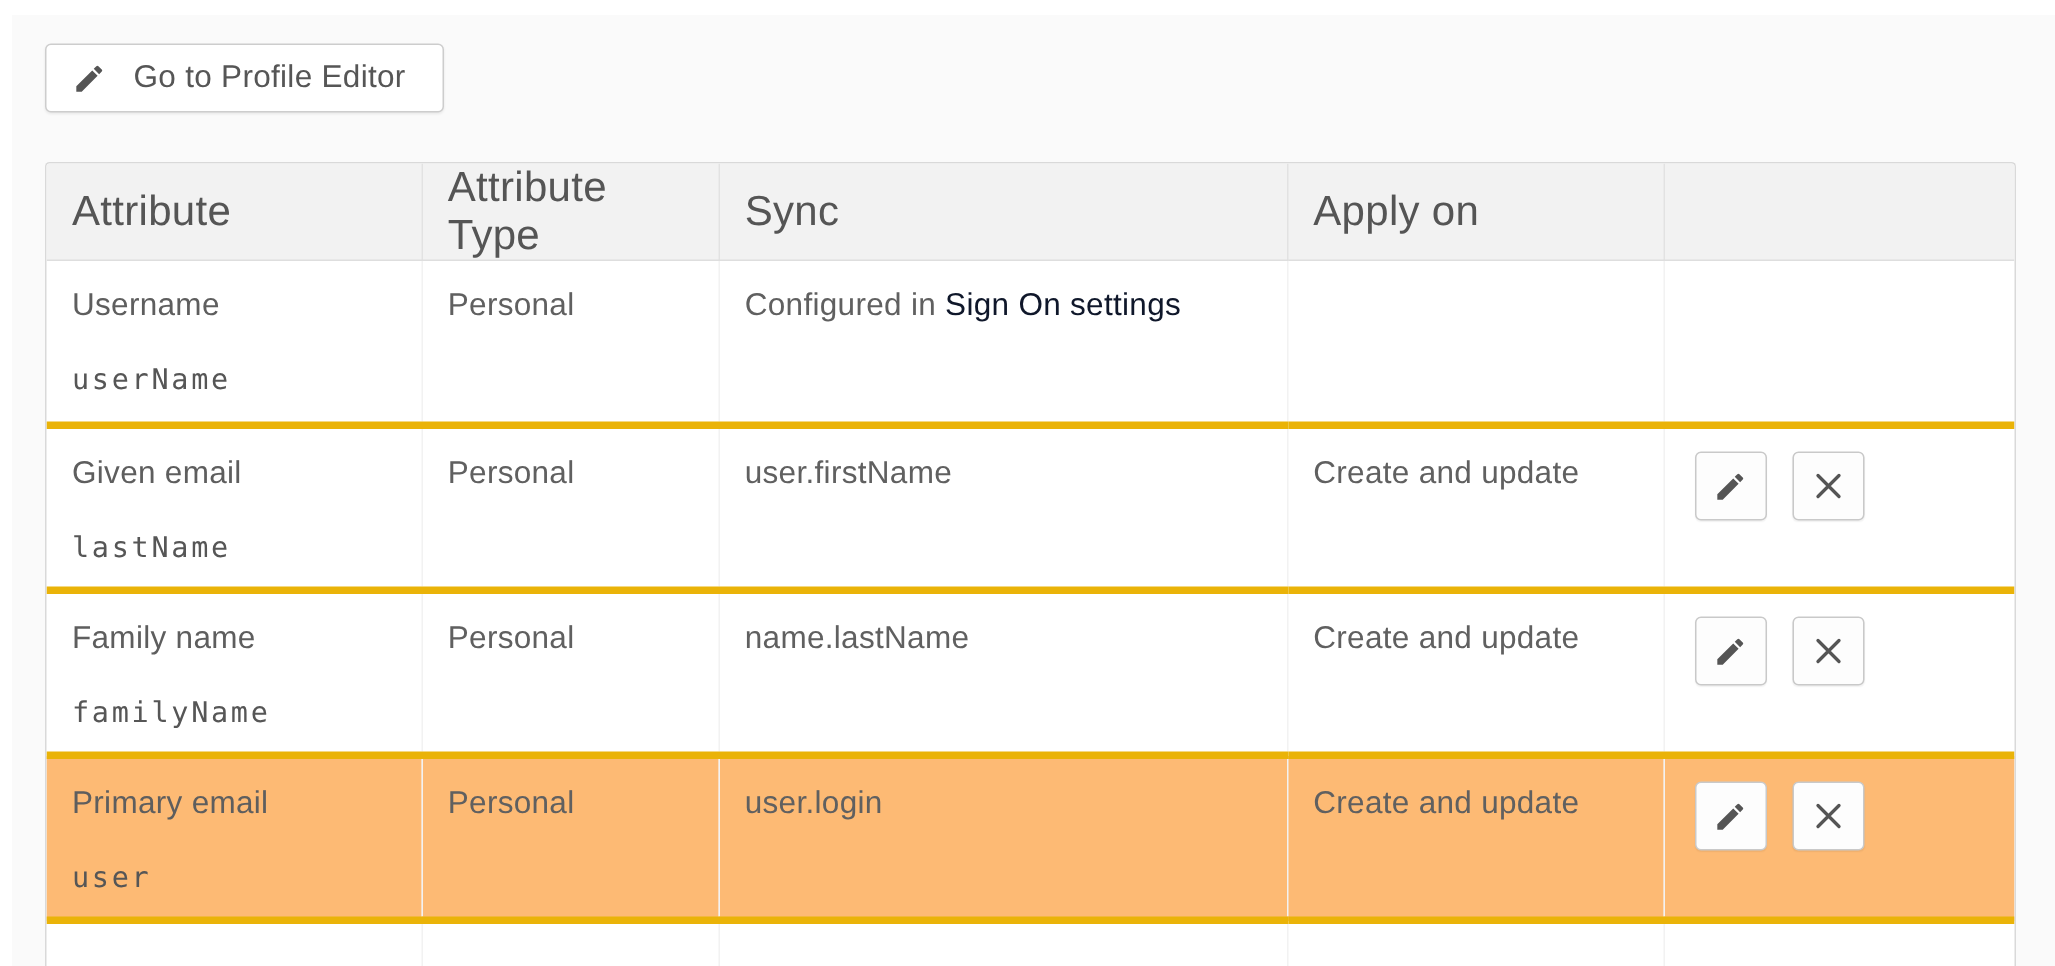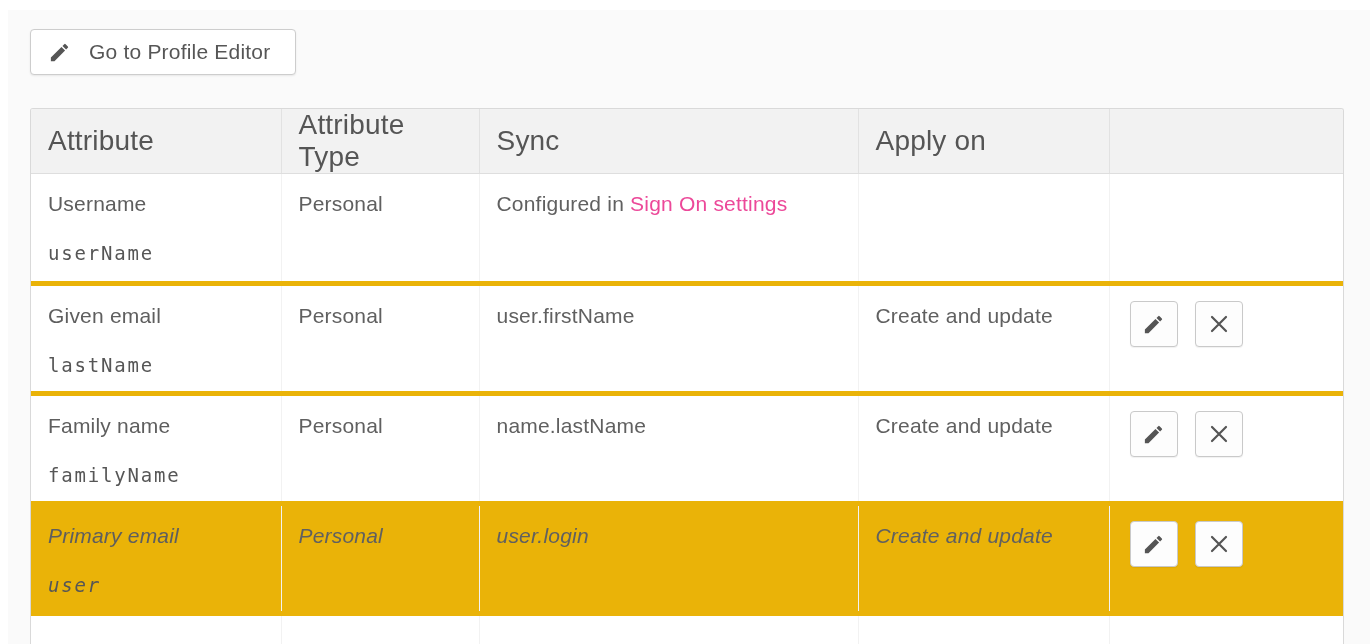--- a/index.html
+++ b/index.html
@@ -10,25 +10,25 @@
   .btn svg { flex:0 0 auto; }
   .btn-profile { width:266px; }
   .btn-sync { width:189px; }
   .tablewrap { position:absolute; left:30px; top:108px; width:1314px; height:536px; overflow:hidden; border:1px solid #d9d9d9; border-bottom:none; border-radius:3px 3px 0 0; background:#fff; }
   table { border-collapse:collapse; table-layout:fixed; width:1312px; }
   th { background:#f2f2f2; height:57px; text-align:left; vertical-align:middle; padding:0 17px; font-weight:normal; font-size:28px; color:#555; letter-spacing:.2px; border-bottom:1px solid #dedede; border-right:1px solid #e2e2e2; }
   th:last-child { border-right:none; }
   td { vertical-align:top; padding:17px 17px 0 17px; height:110px; font-size:21px; color:#5e5e5e; letter-spacing:.2px; border-right:1px solid #f2f2f2; border-bottom:5px solid #eab308; }
   td:last-child { border-right:none; }
   tr.partial td { height:80px; border-bottom:none; }
-  tr.hl td { background:#eab308;font-style:italic; }
+  tr.hl td { background:#fdba74; }
   .attr-label { line-height:26px; color:#5e5e5e; }
   .attr-code { margin-top:23px; line-height:26px; font-family:"DejaVu Sans Mono",monospace; font-size:19px; letter-spacing:1.8px; color:#565656; }
   .cell-line { line-height:26px; color:#606060; }
-  a.link { color:#ec4899; text-decoration:none; }
+  a.link { color:#0f172a; text-decoration:none; }
   .actions { display:flex; gap:17px; }
   td.actions-cell { padding-top:15px; padding-left:20px; }
   .icon-btn { width:48px; height:46px; display:flex; align-items:center; justify-content:center; background:#fdfdfd; border:1px solid #c9c9c9; border-radius:4px; box-shadow:0 1px 1px rgba(0,0,0,0.06); cursor:pointer; }
 </style>
 </head>
 <body>
 
 <div class="panel"></div>
 
 <div class="toolbar">

